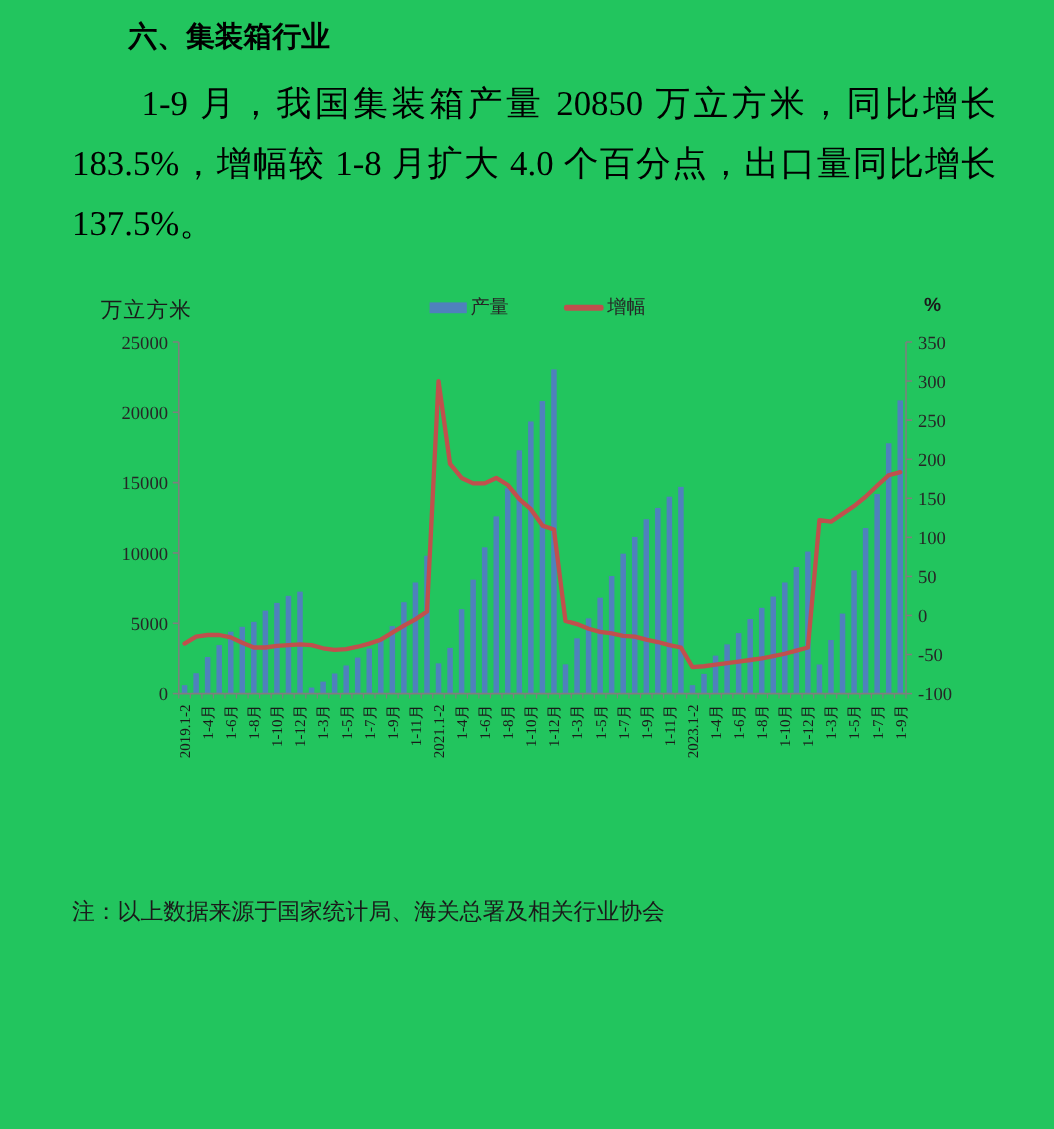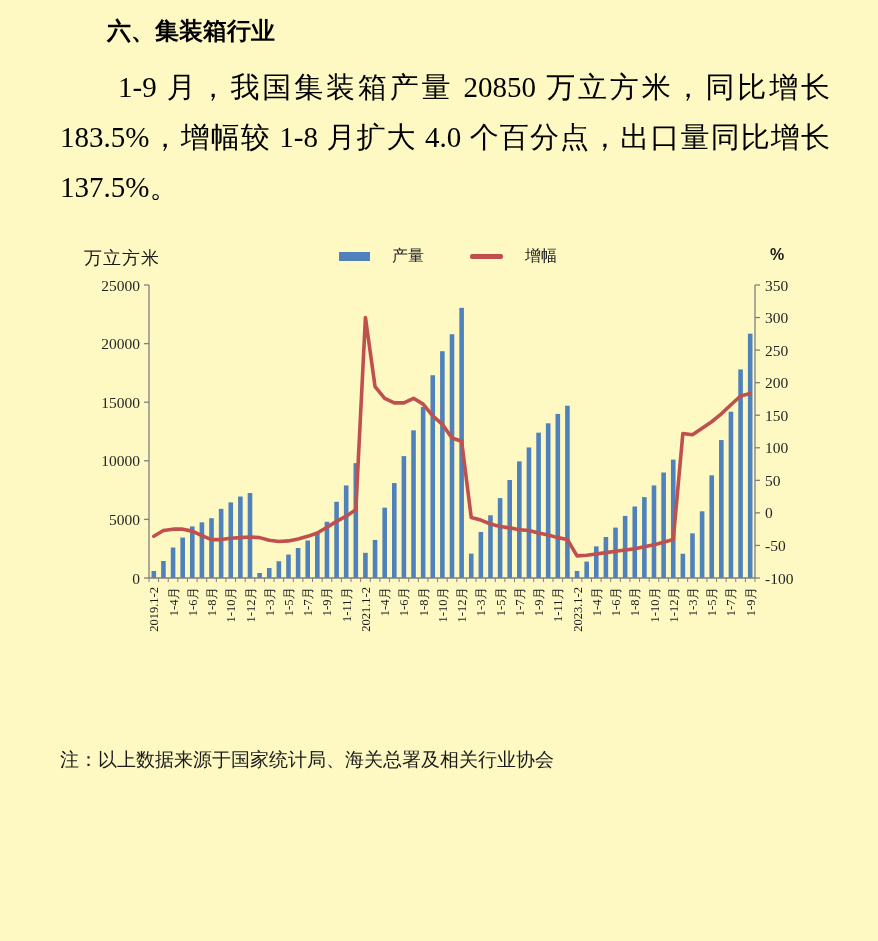--- a/index.html
+++ b/index.html
@@ -1,17 +1,17 @@
 <!DOCTYPE html>
 <html><head>
 <meta charset="utf-8">
 <style>
   html,body{margin:0;padding:0;background:#ffffff;}
   .page{
-    width:878px;min-height:941px;background:#fef9c3;position:relative;
+    width:878px;min-height:941px;background:#22c55e;position:relative;
     font-family:"Liberation Serif","DejaVu Serif",serif;color:#111111;
     box-sizing:border-box;padding:14px 48px 20px 60px;
   }
   .heading{
     font-family:"Liberation Sans","DejaVu Sans",sans-serif;
     font-weight:bold;font-size:24px;line-height:30px;
     margin:2px 0 16px 0;text-indent:47px;color:#000;
   }
   .para{
     font-size:29px;line-height:50px;text-align:justify;
@@ -24,21 +24,21 @@
     position:absolute;font-size:18px;color:#1a1a1a;letter-spacing:1px;
   }
   .axis-unit.left{left:24px;top:8px;text-align:right;}
   .axis-unit.right{left:710px;top:8px;font-size:16px;font-weight:bold;
     font-family:"Liberation Sans","DejaVu Sans",sans-serif;}
   .legend{
     position:absolute;left:50%;top:8px;transform:translateX(-50%);
     display:flex;align-items:center;gap:8px;font-size:16px;color:#262626;
     white-space:nowrap;
   }
-  .legend .grp{display:flex;align-items:center;gap:22px;padding-left:16px;}
+  .legend .grp{display:flex;align-items:center;gap:3px;padding-left:16px;}
   .legend .grp+ .grp{margin-left:22px;font-family:Liberation Serif, serif;}
   .swatch-bar{display:inline-block;width:31px;height:9px;}
   .swatch-line{display:inline-block;width:33px;height:4.5px;border-radius:2px;}
   .figure-caption{
     font-size:19px;color:#000;text-align:center;margin-top:8px;
   }
   .source-note{
     font-size:19px;color:#1a1a1a;margin-top:62px;
   }
   svg text{font-family:"Liberation Serif","DejaVu Serif",serif;}

